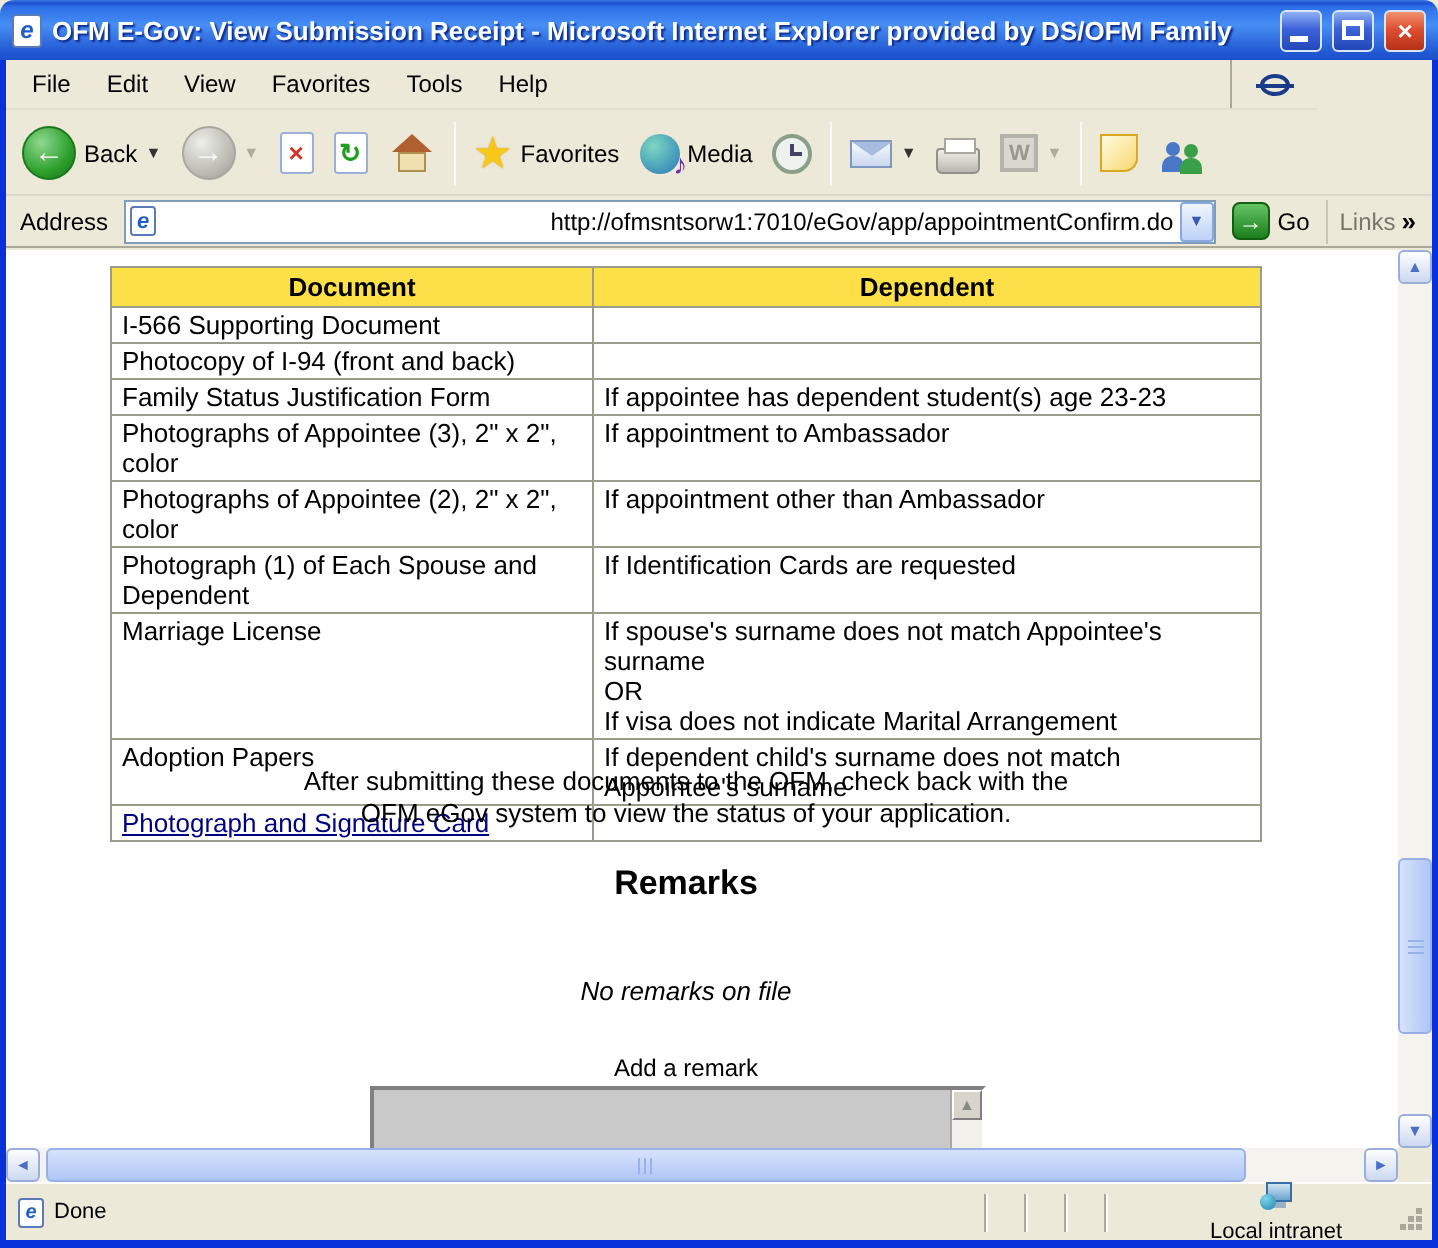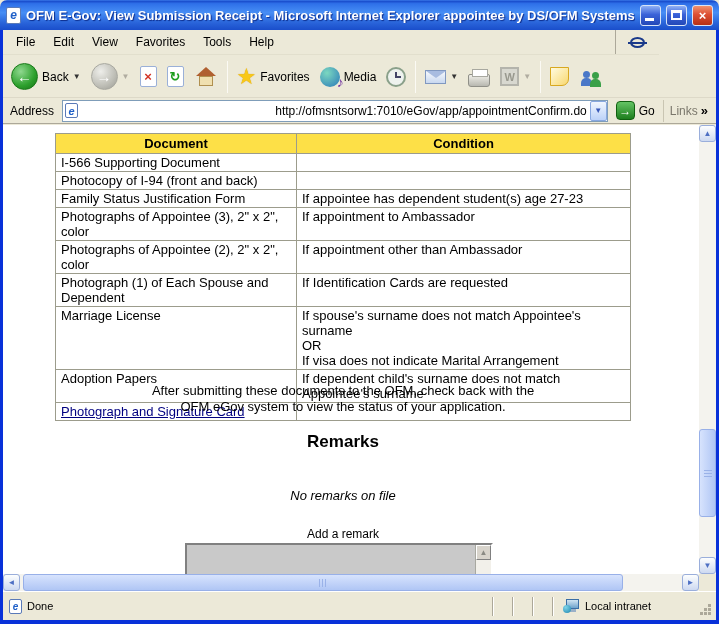--- a/index.html
+++ b/index.html
@@ -127,38 +127,38 @@
   .grip-v { width:8px; height:8px; background:repeating-linear-gradient(0deg,#9ab2e8 0 1px,transparent 1px 3px); }
   .grip-h { width:8px; height:8px; background:repeating-linear-gradient(90deg,#9ab2e8 0 1px,transparent 1px 3px); }
   .corner { position:absolute; left:699px; top:574px; width:17px; height:17px; background:#ece9d8; }
 
   
   .statusbar { position:absolute; left:3px; top:591px; width:713px; height:29px; background:#ece9d8;
     border-top:1px solid #fff; display:flex; align-items:center; padding:0 3px; font-size:11px; }
   .sb-pane-main { flex:1; display:flex; align-items:center; gap:5px; padding-left:3px; }
   .sb-pane-main .ie-ico { width:13px; height:15px; font-size:10px; }
   .etch { width:2px; height:19px; border-left:1px solid #aca899; border-right:1px solid #fff; margin:0 9px; }
-  .zone-pane { display:flex; align-items:center; gap:5px; width:150px; }
+  .zone-pane { display:flex; align-items:center; gap:5px; width:150px;flex-direction:column; }
   .pc-ic { position:relative; width:17px; height:14px; }
   .pc-ic .mon { position:absolute; left:3px; top:0; width:13px; height:10px; background:linear-gradient(#cfe4f2,#6fa3cc);
     border:1px solid #3a6ea5; }
   .pc-ic .base { position:absolute; left:6px; top:10px; width:7px; height:3px; background:#9ab0c8; }
   .pc-ic .orb { position:absolute; left:0px; top:6px; width:8px; height:8px; border-radius:50%;
     background:radial-gradient(circle at 35% 30%,#7fd4e8,#1d86b0); }
   .grip { position:absolute; right:5px; bottom:5px; width:3px; height:3px; background:#aca899;
     box-shadow:-4px 0 #aca899, 0 -4px #aca899, -8px 0 #aca899, -4px -4px #aca899, 0 -8px #aca899; }
 </style>
 </head>
 <body>
 
 <div id="window">
 
   <div class="titlebar">
     <span class="ie-ico">e</span>
-    <span class="title-text">OFM E-Gov: View Submission Receipt - Microsoft Internet Explorer appointee by DS/OFM Systems</span>
+    <span class="title-text">OFM E-Gov: View Submission Receipt - Microsoft Internet Explorer provided by DS/OFM Family</span>
     <span class="winbtn blue">
         <span class="glyph-min"></span>
       </span>
     <span class="winbtn blue">
         <span class="glyph-max"></span>
       </span>
     <span class="winbtn red">×</span>
   </div>
 
   <div class="menubar">
@@ -250,35 +250,35 @@
       <span class="links-label">Links</span>
       <span class="links-chev">»</span>
     </div>
   </div>
 
   <div class="page">
     <table class="docs">
       <thead>
         <tr>
           <th class="doc">Document</th>
-          <th>Condition</th>
+          <th>Dependent</th>
         </tr>
       </thead>
       <tbody>
         <tr>
           <td class="doc">I-566 Supporting Document</td>
           <td class="preline"></td>
         </tr>
         <tr>
           <td class="doc">Photocopy of I-94 (front and back)</td>
           <td class="preline"></td>
         </tr>
         <tr>
           <td class="doc">Family Status Justification Form</td>
-          <td class="preline">If appointee has dependent student(s) age 27-23</td>
+          <td class="preline">If appointee has dependent student(s) age 23-23</td>
         </tr>
         <tr>
           <td class="doc">Photographs of Appointee (3), 2" x 2", color</td>
           <td class="preline">If appointment to Ambassador</td>
         </tr>
         <tr>
           <td class="doc">Photographs of Appointee (2), 2" x 2", color</td>
           <td class="preline">If appointment other than Ambassador</td>
         </tr>
         <tr>

